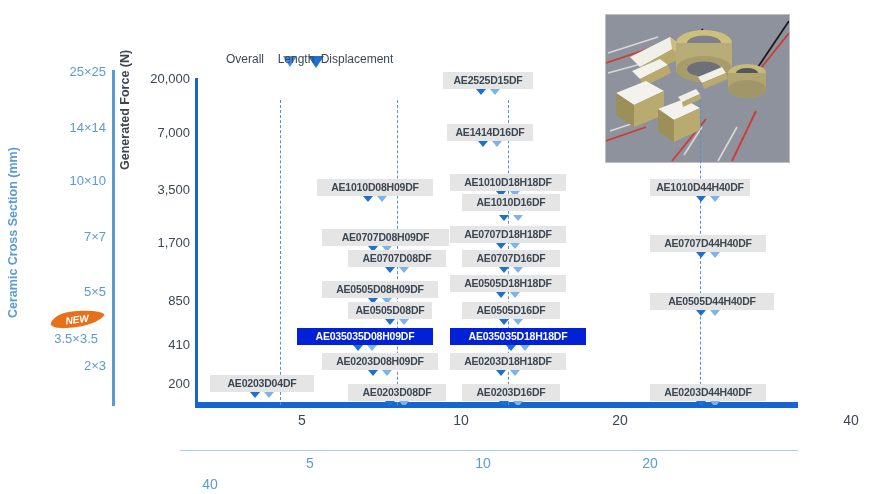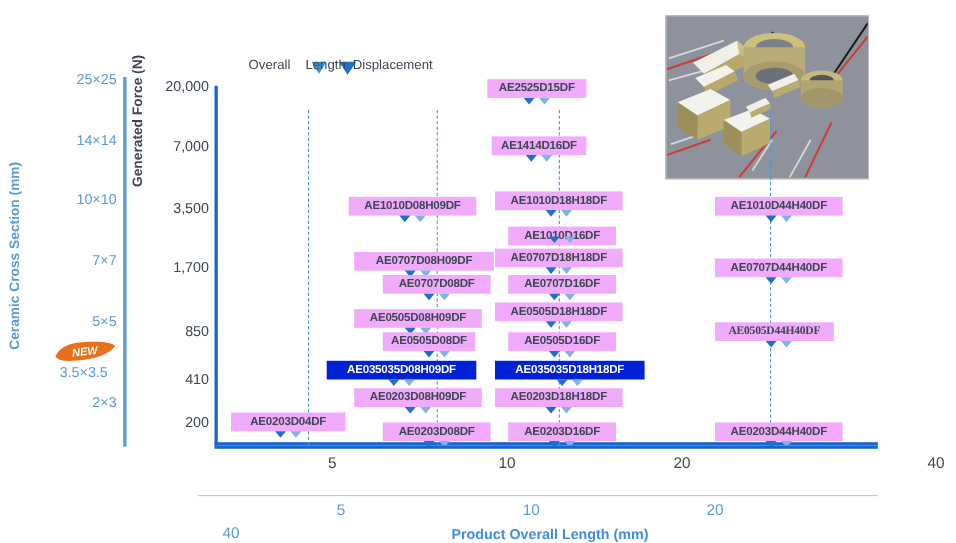--- a/index.html
+++ b/index.html
@@ -31,21 +31,21 @@
   .cs-axis{
     position:absolute;left:112px;top:70px;width:3px;height:336px;background:#5b9bd5;
   }
 
   
   .vline{position:absolute;width:0;border-left:1px dashed #4f93dd;}
 
   
   .pn{
     position:absolute;height:17px;line-height:17px;
-    background:#f0abfc;color:#3d4752;
+    background:#e5e5e5;color:#3d4752;
     font-size:10.5px;font-weight:bold;letter-spacing:-0.2px;
     text-align:center;white-space:nowrap;
     box-sizing:border-box;padding:0 6px;
   }
   .pn.hl{background:#0021d6;color:#ffffff;}
 
   
   .tri{
     position:absolute;width:0;height:0;
     border-left:5px solid transparent;border-right:5px solid transparent;
@@ -246,24 +246,24 @@
       <div class="tri light" style="left: 490px; top: 89px;"></div>
       <div class="pn" style="left: 447px; top: 124px; width: 86px;">AE1414D16DF</div>
       <div class="tri" style="left: 478px; top: 141px;"></div>
       <div class="tri light" style="left: 492px; top: 141px;"></div>
       <div class="pn" style="left: 317px; top: 179px; width: 116px;">AE1010D08H09DF</div>
       <div class="tri" style="left: 363px; top: 196px;"></div>
       <div class="tri light" style="left: 377px; top: 196px;"></div>
       <div class="pn" style="left: 450px; top: 174px; width: 116px;">AE1010D18H18DF</div>
       <div class="tri" style="left: 496px; top: 191px;"></div>
       <div class="tri light" style="left: 510px; top: 191px;"></div>
-      <div class="pn" style="left: 650px; top: 179px; width: 116px;">AE1010D44H40DF</div>
+      <div class="pn" style="left: 650px; top: 179px; width: 100px;">AE1010D44H40DF</div>
       <div class="tri" style="left: 696px; top: 196px;"></div>
       <div class="tri light" style="left: 710px; top: 196px;"></div>
-      <div class="pn" style="left: 462px; top: 206px; width: 98px;">AE1010D16DF</div>
+      <div class="pn" style="left: 462px; top: 194px; width: 98px;">AE1010D16DF</div>
       <div class="tri" style="left: 499px; top: 215px;"></div>
       <div class="tri light" style="left: 513px; top: 215px;"></div>
       <div class="pn" style="left: 322px; top: 229px; width: 127px;">AE0707D08H09DF</div>
       <div class="tri" style="left: 368px; top: 246px;"></div>
       <div class="tri light" style="left: 382px; top: 246px;"></div>
       <div class="pn" style="left: 450px; top: 226px; width: 116px;">AE0707D18H18DF</div>
       <div class="tri" style="left: 496px; top: 243px;"></div>
       <div class="tri light" style="left: 510px; top: 243px;"></div>
       <div class="pn" style="left: 650px; top: 235px; width: 116px;">AE0707D44H40DF</div>
       <div class="tri" style="left: 696px; top: 252px;"></div>
@@ -273,21 +273,21 @@
       <div class="tri light" style="left: 399px; top: 267px;"></div>
       <div class="pn" style="left: 462px; top: 250px; width: 98px;">AE0707D16DF</div>
       <div class="tri" style="left: 499px; top: 267px;"></div>
       <div class="tri light" style="left: 513px; top: 267px;"></div>
       <div class="pn" style="left: 322px; top: 281px; width: 116px;">AE0505D08H09DF</div>
       <div class="tri" style="left: 368px; top: 298px;"></div>
       <div class="tri light" style="left: 382px; top: 298px;"></div>
       <div class="pn" style="left: 450px; top: 275px; width: 116px;">AE0505D18H18DF</div>
       <div class="tri" style="left: 496px; top: 292px;"></div>
       <div class="tri light" style="left: 510px; top: 292px;"></div>
-      <div class="pn" style="left: 650px; top: 293px; width: 108px; font-family: Liberation Serif, serif;">AE0505D44H40DF</div>
+      <div class="pn" style="left: 650px; top: 293px; width: 124px;">AE0505D44H40DF</div>
       <div class="tri" style="left: 696px; top: 310px;"></div>
       <div class="tri light" style="left: 710px; top: 310px;"></div>
       <div class="pn" style="left: 348px; top: 302px; width: 84px;">AE0505D08DF</div>
       <div class="tri" style="left: 385px; top: 319px;"></div>
       <div class="tri light" style="left: 399px; top: 319px;"></div>
       <div class="pn" style="left: 462px; top: 302px; width: 98px;">AE0505D16DF</div>
       <div class="tri" style="left: 499px; top: 319px;"></div>
       <div class="tri light" style="left: 513px; top: 319px;"></div>
       <div class="pn hl" style="left: 297px; top: 328px; width: 136px;">AE035035D08H09DF</div>
       <div class="tri" style="left: 353px; top: 345px;"></div>
@@ -319,15 +319,14 @@
   <div class="disp-tick" style="left:282px;top:412px;">5</div>
   <div class="disp-tick" style="left:441px;top:412px;">10</div>
   <div class="disp-tick" style="left:600px;top:412px;">20</div>
   <div class="disp-tick" style="left:831px;top:412px;">40</div>
 
   <div class="len-sep"></div>
   <div class="len-tick" style="left:190px;top:476px;">40</div>
   <div class="len-tick" style="left:290px;top:455px;">5</div>
   <div class="len-tick" style="left:463px;top:455px;">10</div>
   <div class="len-tick" style="left:630px;top:455px;">20</div>
-  <div class="len-axis-title">Product Overall Length (mm)</div>
 
 </div>
 
 </body></html>

